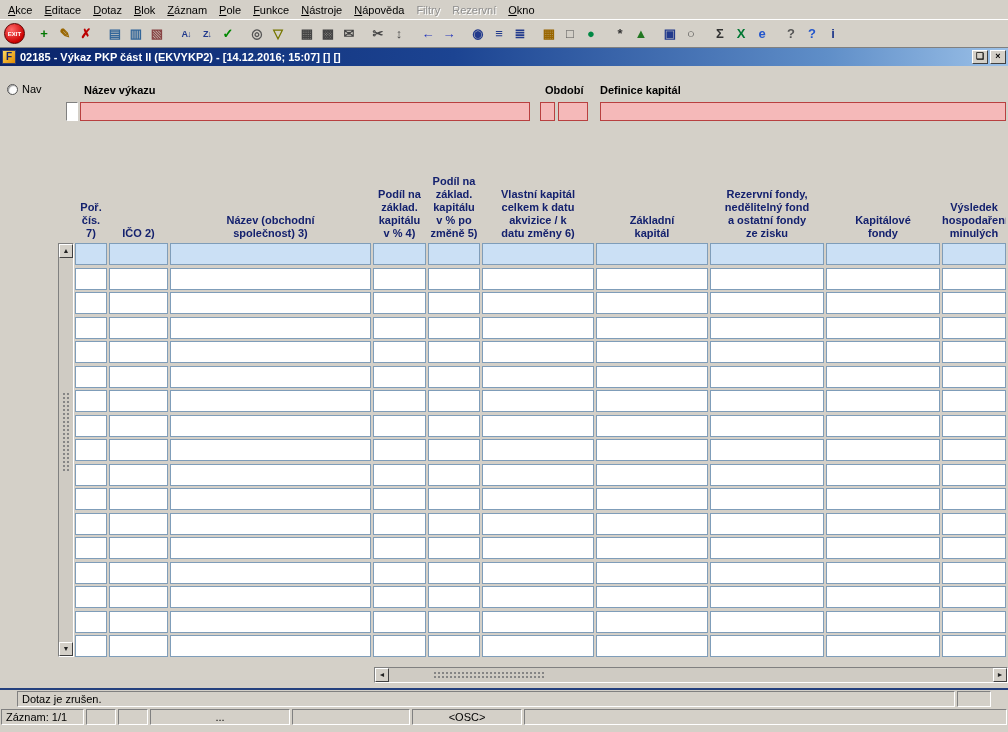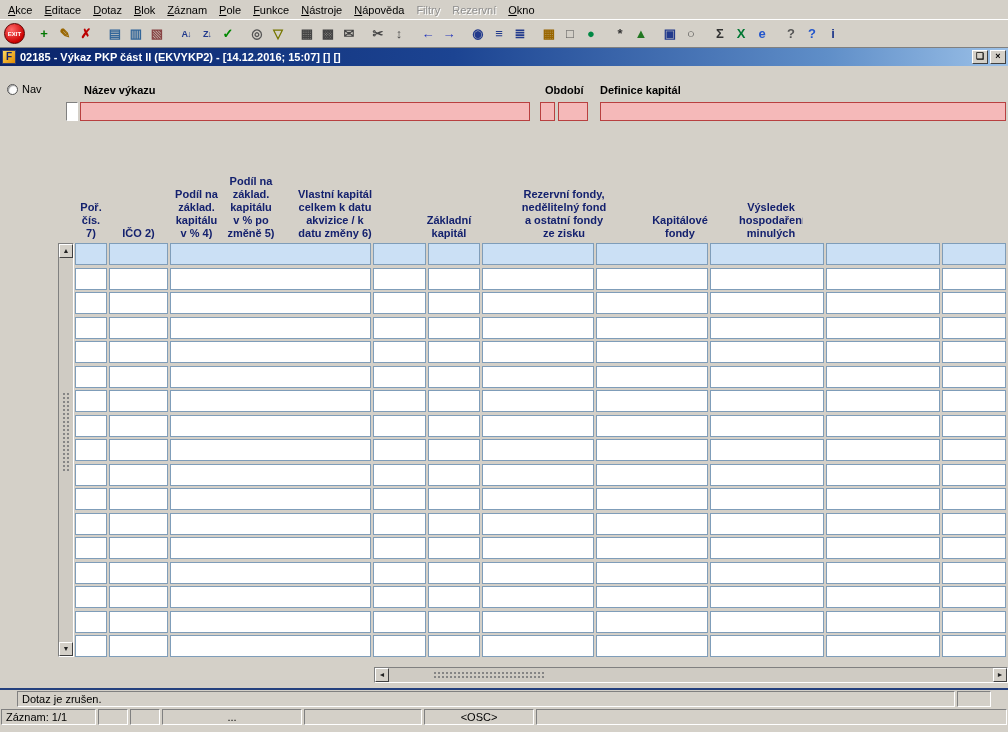--- a/index.html
+++ b/index.html
@@ -143,20 +143,22 @@
     <input class="field" style="left: 80px; top: 36px; width: 450px;">
     <input class="field" style="left: 540px; top: 36px; width: 15px; padding: 0px 1px;">
     <input class="field" style="left: 558px; top: 36px; width: 30px; padding: 0px 1px;">
     <input class="field" style="left: 600px; top: 36px; width: 406px;">
 
     <div class="thead" id="thead">
         <div class="hcell" style="width: 32px;">Poř.
 čís.
 7)</div>
         <div class="hcell" style="width: 59px;">IČO 2)</div>
+        <div class="hcell" style="width: 201px;">Název (obchodní
+společnost) 3)</div>
         <div class="hcell" style="width: 53px;">Podíl na
 základ.
 kapitálu
 v % 4)</div>
         <div class="hcell" style="width: 52px;">Podíl na
 základ.
 kapitálu
 v % po
 změně 5)</div>
         <div class="hcell" style="width: 112px;">Vlastní kapitál
@@ -395,21 +397,21 @@
       <div class="sbtn right">►</div>
     </div>
   </div>
 
   <div class="statusbar">
     <span class="spanel flex">Dotaz je zrušen.</span>
     <span class="spanel" style="width:34px;"></span>
   </div>
 
   <div class="bottombar" id="bottombar">
-      <span class="spanel" style="width: 95px;">Záznam: 1/1</span>
+      <span class="spanel" style="width: 83px;">Záznam: 1/1</span>
       <span class="spanel" style="width: 30px;"></span>
       <span class="spanel" style="width: 30px;"></span>
       <span class="spanel center" style="width: 140px;">...</span>
       <span class="spanel" style="width: 118px;"></span>
       <span class="spanel center" style="width: 110px;">&lt;OSC&gt;</span>
       <span class="spanel flex"></span>
     </div>
 
 </div>
 

